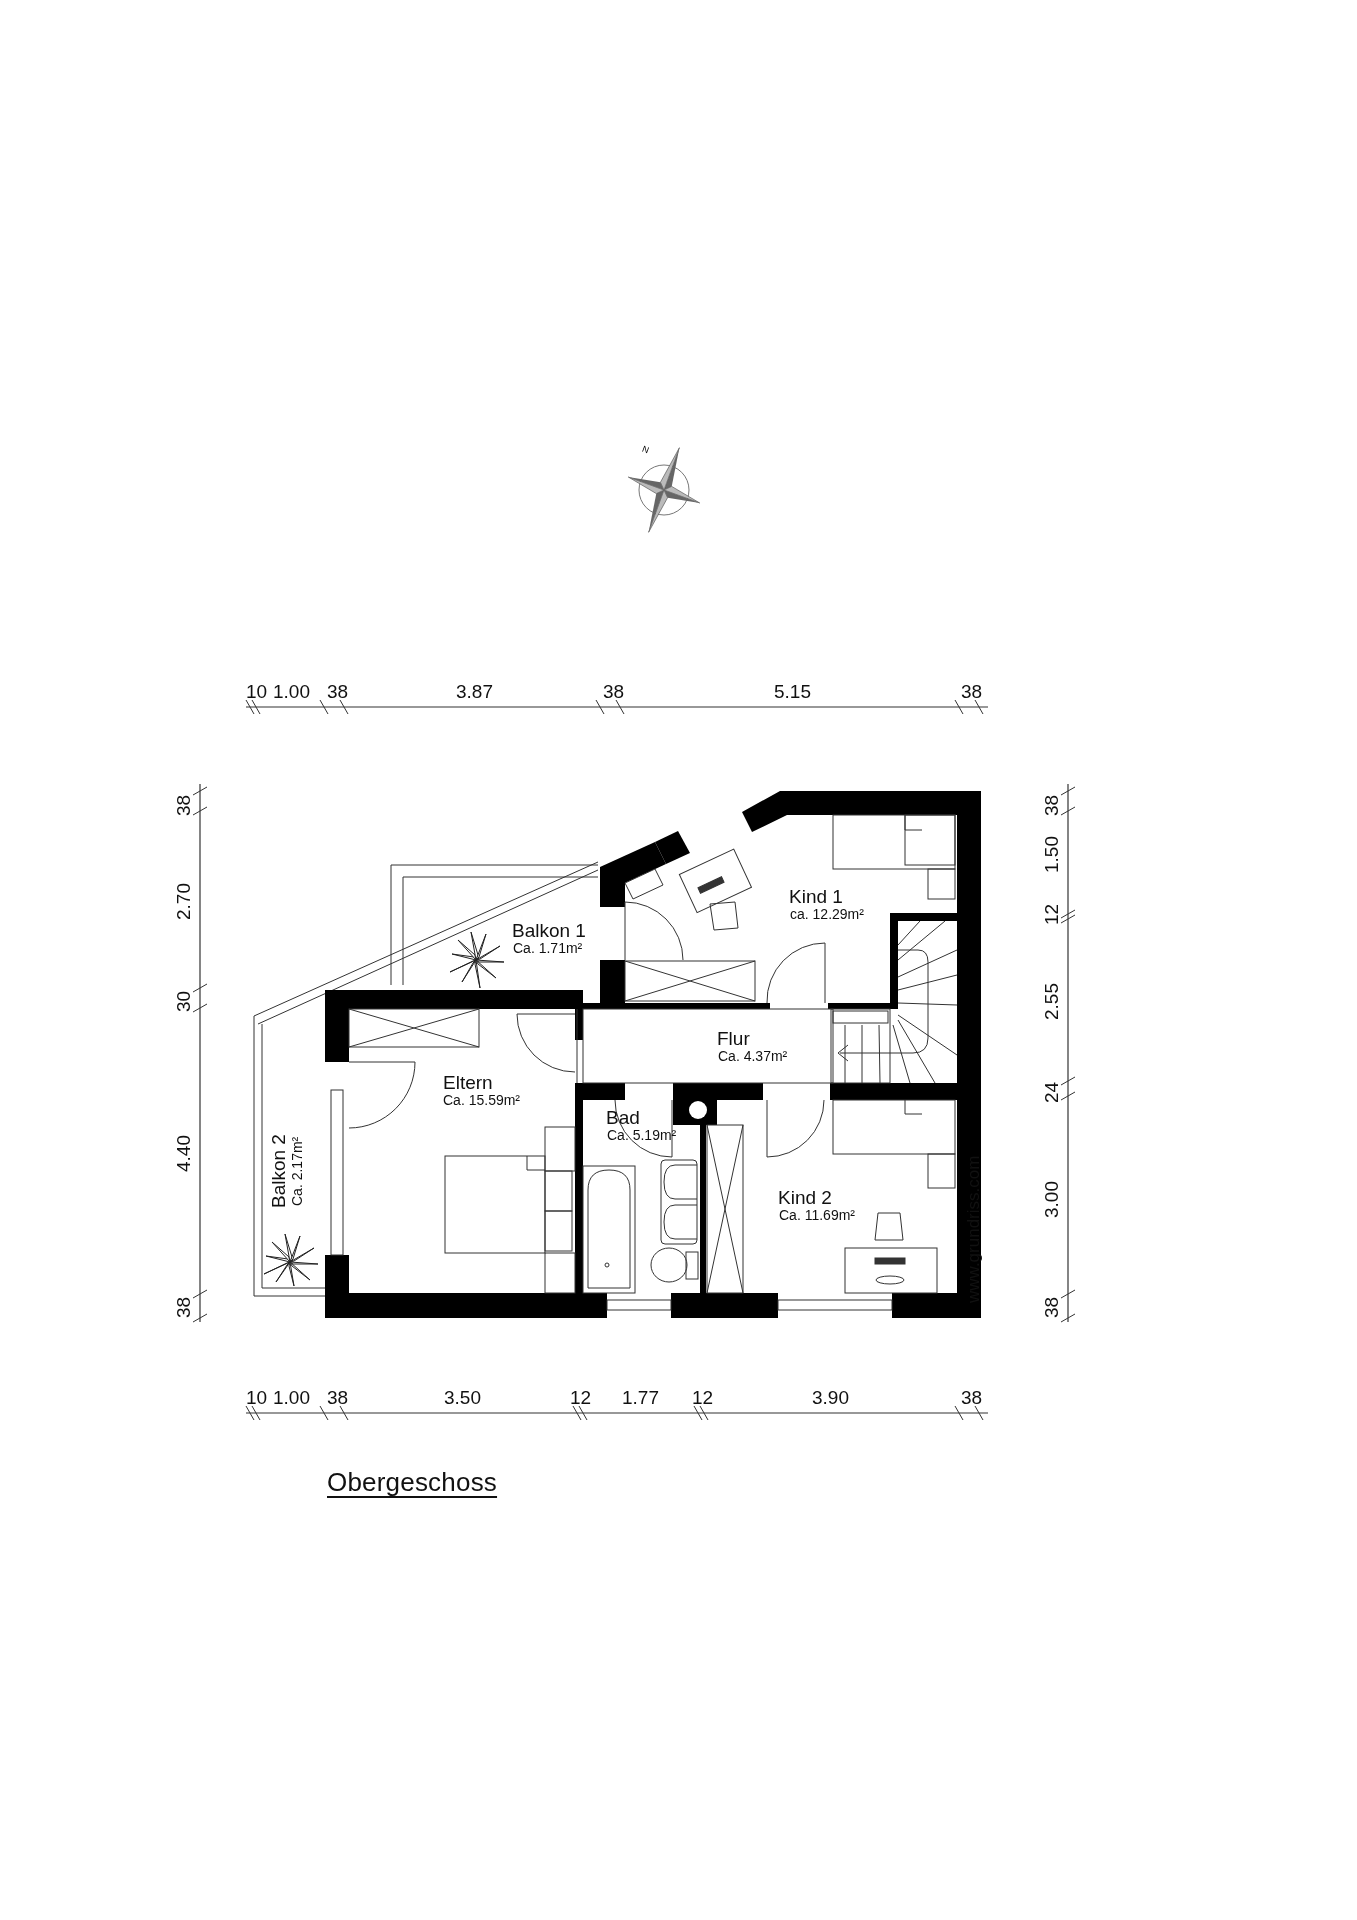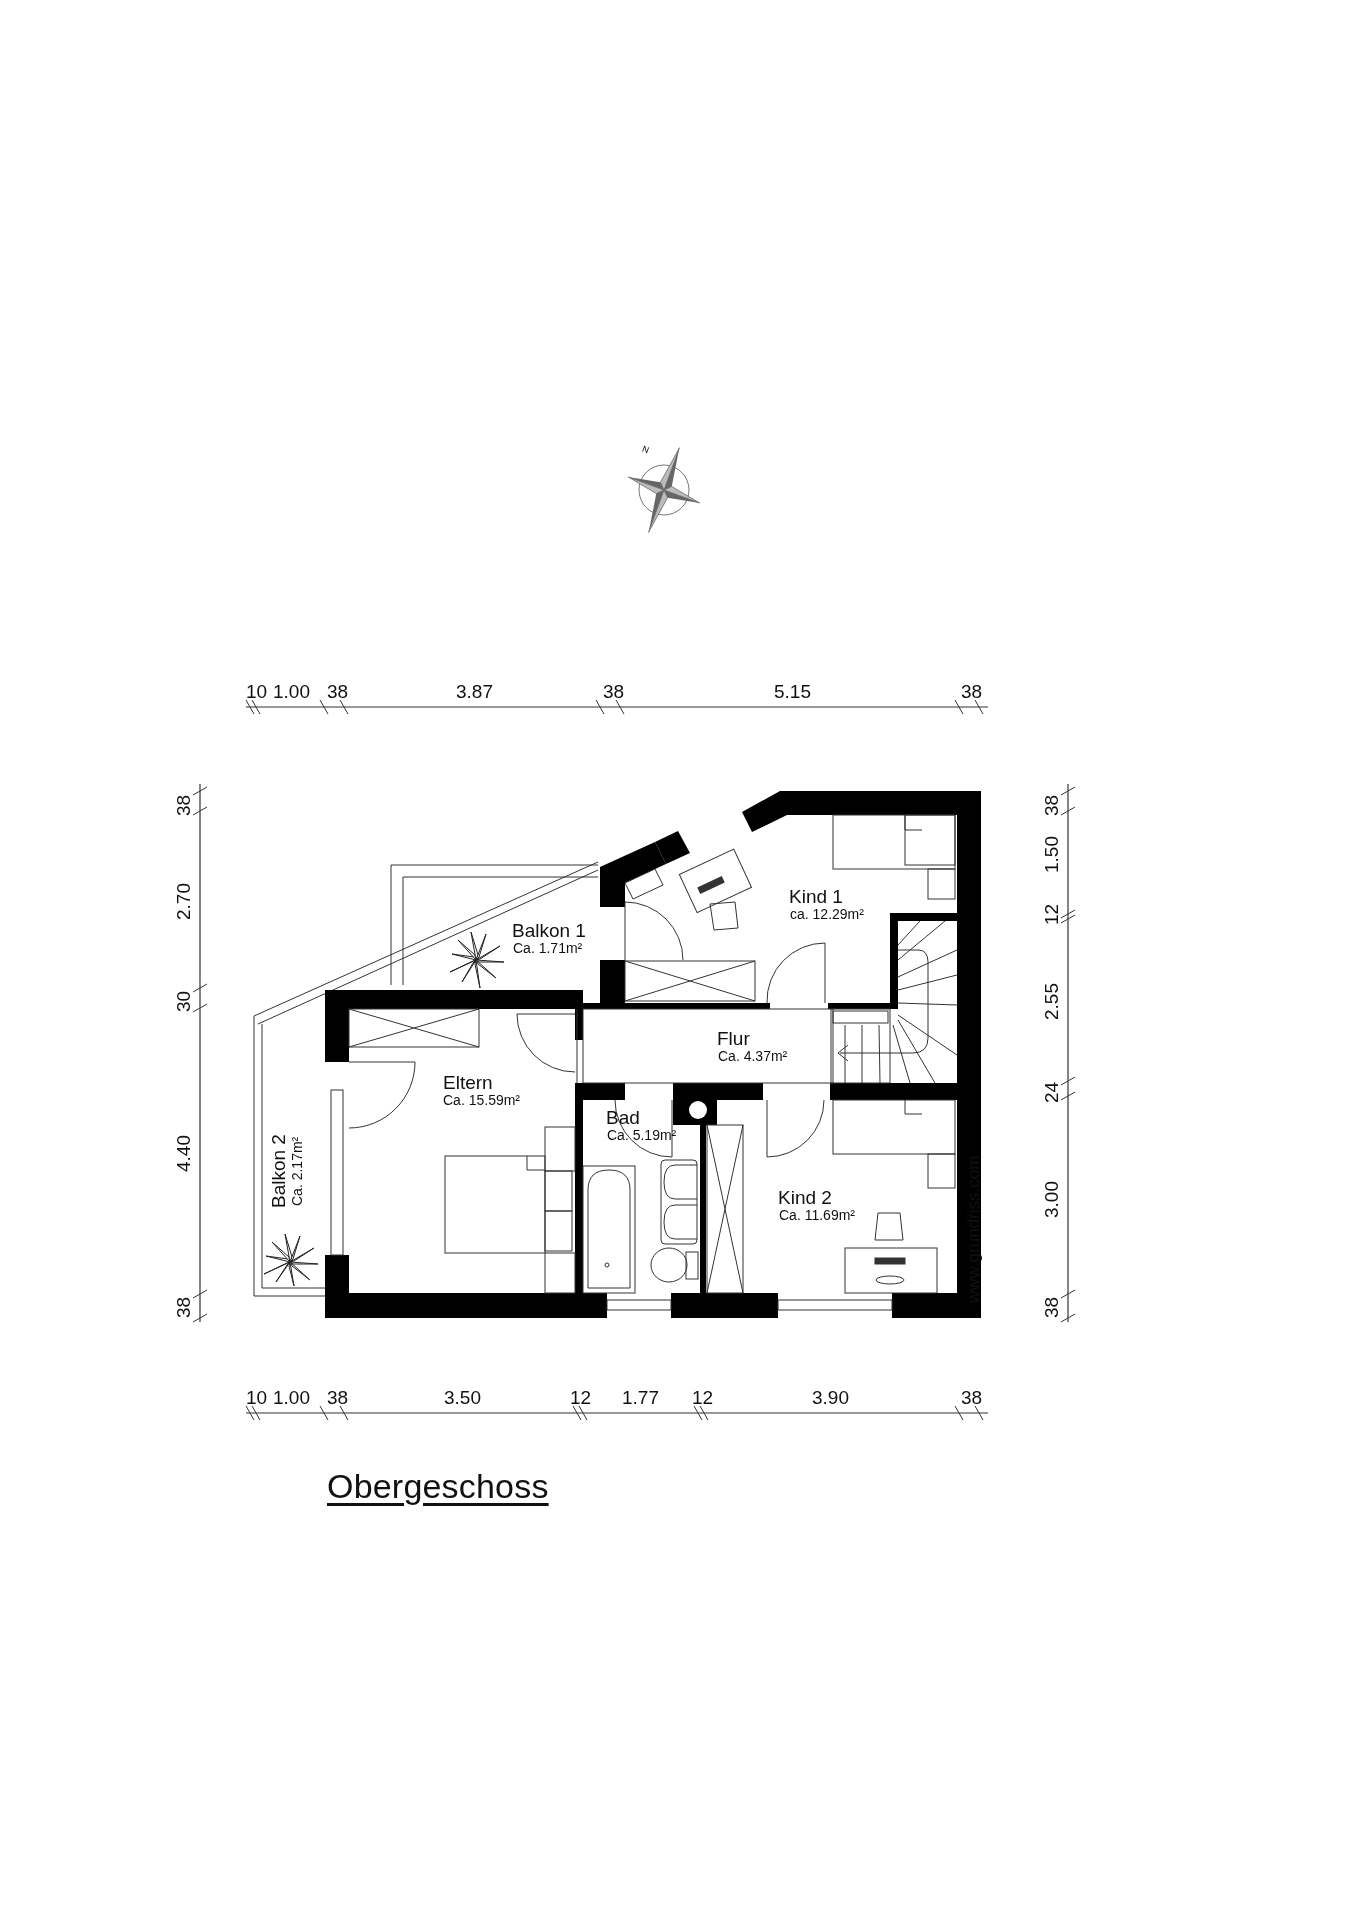--- a/index.html
+++ b/index.html
@@ -2,21 +2,21 @@
 <html><head>
 <meta charset="utf-8">
 <style>
   html, body { margin: 0; padding: 0; background: #ffffff; }
   body { width: 1357px; height: 1920px; position: relative; overflow: hidden;
          font-family: "Liberation Sans", "DejaVu Sans", sans-serif; color: #111; }
   #plan { position: absolute; left: 0; top: 0; }
   .dimtext { font-family: "Liberation Sans", sans-serif; font-size: 19px; fill: #111; }
   .room-name { font-family: "Liberation Sans", sans-serif; font-size: 19px; fill: #111; }
   .room-area { font-family: "Liberation Sans", sans-serif; font-size: 14px; fill: #111; }
-  .title { position: absolute; left: 327px; top: 1467px; font-size: 34px;
+  .title { position: absolute; left: 327px; top: 1467px; font-size: 26px;
            text-decoration: underline; text-underline-offset: 5px; letter-spacing: 0.2px; }
   .watermark { font-family: "Liberation Sans", sans-serif; font-size: 17px; fill: #111; }
 </style>
 </head>
 <body>
 
 <svg id="plan" width="1357" height="1920" viewBox="0 0 1357 1920" xmlns="http://www.w3.org/2000/svg">
 
   <g transform="translate(664,490)">
     <circle cx="0" cy="0" r="25" fill="none" stroke="#777" stroke-width="1"></circle>

